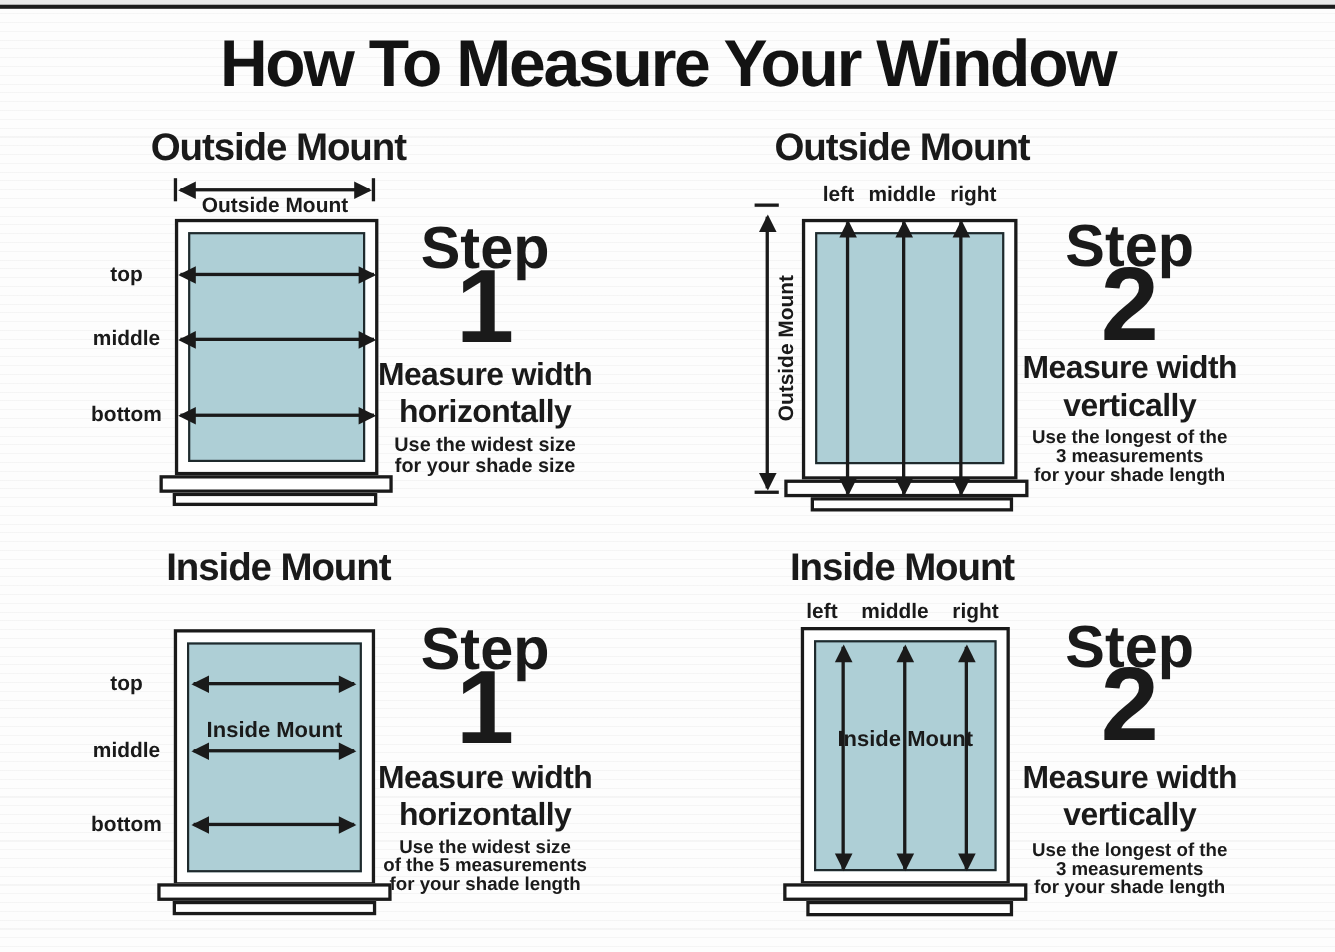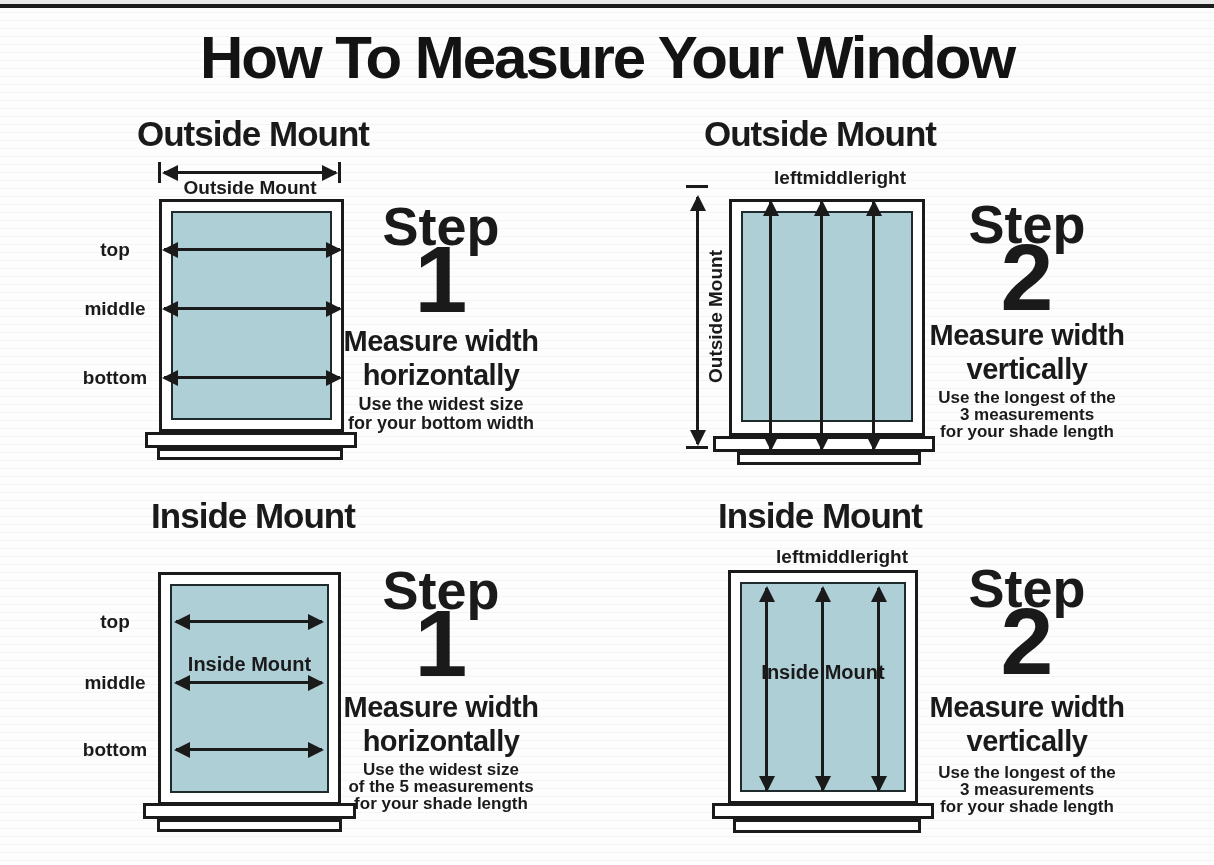--- a/index.html
+++ b/index.html
@@ -10,21 +10,21 @@
     font-family:"Liberation Sans","DejaVu Sans",sans-serif;
     color:#1a1a1a;
   }
   .abs{position:absolute;}
   .txt{font-weight:bold;color:#1a1a1a;text-align:center;line-height:1.05;}
   .topbar{left:0;top:0;width:1214px;height:4px;background:#1c1c1c;}
   .main-title{left:0;top:18px;width:1214px;font-size:60px;font-weight:bold;text-align:center;letter-spacing:-2px;line-height:72px;color:#131313;}
   .quad-heading{font-size:35px;letter-spacing:-1px;}
   .small-label{font-size:19px;}
   .inside-label{font-size:20px;z-index:6;}
-  .lmr{display:flex;justify-content:flex-end;font-size:19px;font-weight:bold;z-index:6;}
+  .lmr{display:flex;justify-content:space-between;font-size:19px;font-weight:bold;z-index:6;}
   .frame{background:#ffffff;border:3px solid #1a1a1a;z-index:1;box-sizing:border-box;}
   .pane{background:#aecfd6;border:2px solid #1f2a2d;z-index:2;box-sizing:border-box;}
   .sill{background:#ffffff;border:3px solid #1a1a1a;z-index:3;box-sizing:border-box;}
   .arrow-h{height:3px;background:#1a1a1a;z-index:5;}
   .arrow-h::before,.arrow-h::after{content:"";position:absolute;top:50%;transform:translateY(-50%);width:0;height:0;}
   .arrow-h::before{left:-2px;border-top:8px solid transparent;border-bottom:8px solid transparent;border-right:16px solid #1a1a1a;}
   .arrow-h::after{right:-2px;border-top:8px solid transparent;border-bottom:8px solid transparent;border-left:16px solid #1a1a1a;}
   .arrow-v{width:3px;background:#1a1a1a;z-index:5;}
   .arrow-v::before,.arrow-v::after{content:"";position:absolute;left:50%;transform:translateX(-50%);width:0;height:0;}
   .arrow-v::before{top:-2px;border-left:8px solid transparent;border-right:8px solid transparent;border-bottom:16px solid #1a1a1a;}
@@ -66,21 +66,21 @@
 
     <div class="abs txt side-label" style="left:65px;top:236px;width:100px;">top</div>
     <div class="abs txt side-label" style="left:65px;top:295px;width:100px;">middle</div>
     <div class="abs txt side-label" style="left:65px;top:364px;width:100px;">bottom</div>
 
     <div class="abs txt step-word" style="left:346px;top:194px;width:190px;">Step</div>
     <div class="abs txt step-num" style="left:346px;top:228px;width:190px;">1</div>
     <div class="abs txt instr" style="left:321px;top:322px;width:240px;">Measure width</div>
     <div class="abs txt instr" style="left:321px;top:356px;width:240px;">horizontally</div>
     <div class="abs txt note-lg" style="left:321px;top:391px;width:240px;">Use the widest size</div>
-    <div class="abs txt note-lg" style="left:321px;top:410px;width:240px;">for your bottom width</div>
+    <div class="abs txt note-lg" style="left:321px;top:410px;width:240px;">for your shade size</div>
   </div>
 
   <div>
     <div class="abs txt quad-heading" style="left:625px;top:112px;width:390px;">Outside Mount</div>
 
     <div class="abs lmr" style="left:748px;top:163px;width:158px;">
       <span>left</span>
       <span>middle</span>
       <span>right</span>
     </div>

